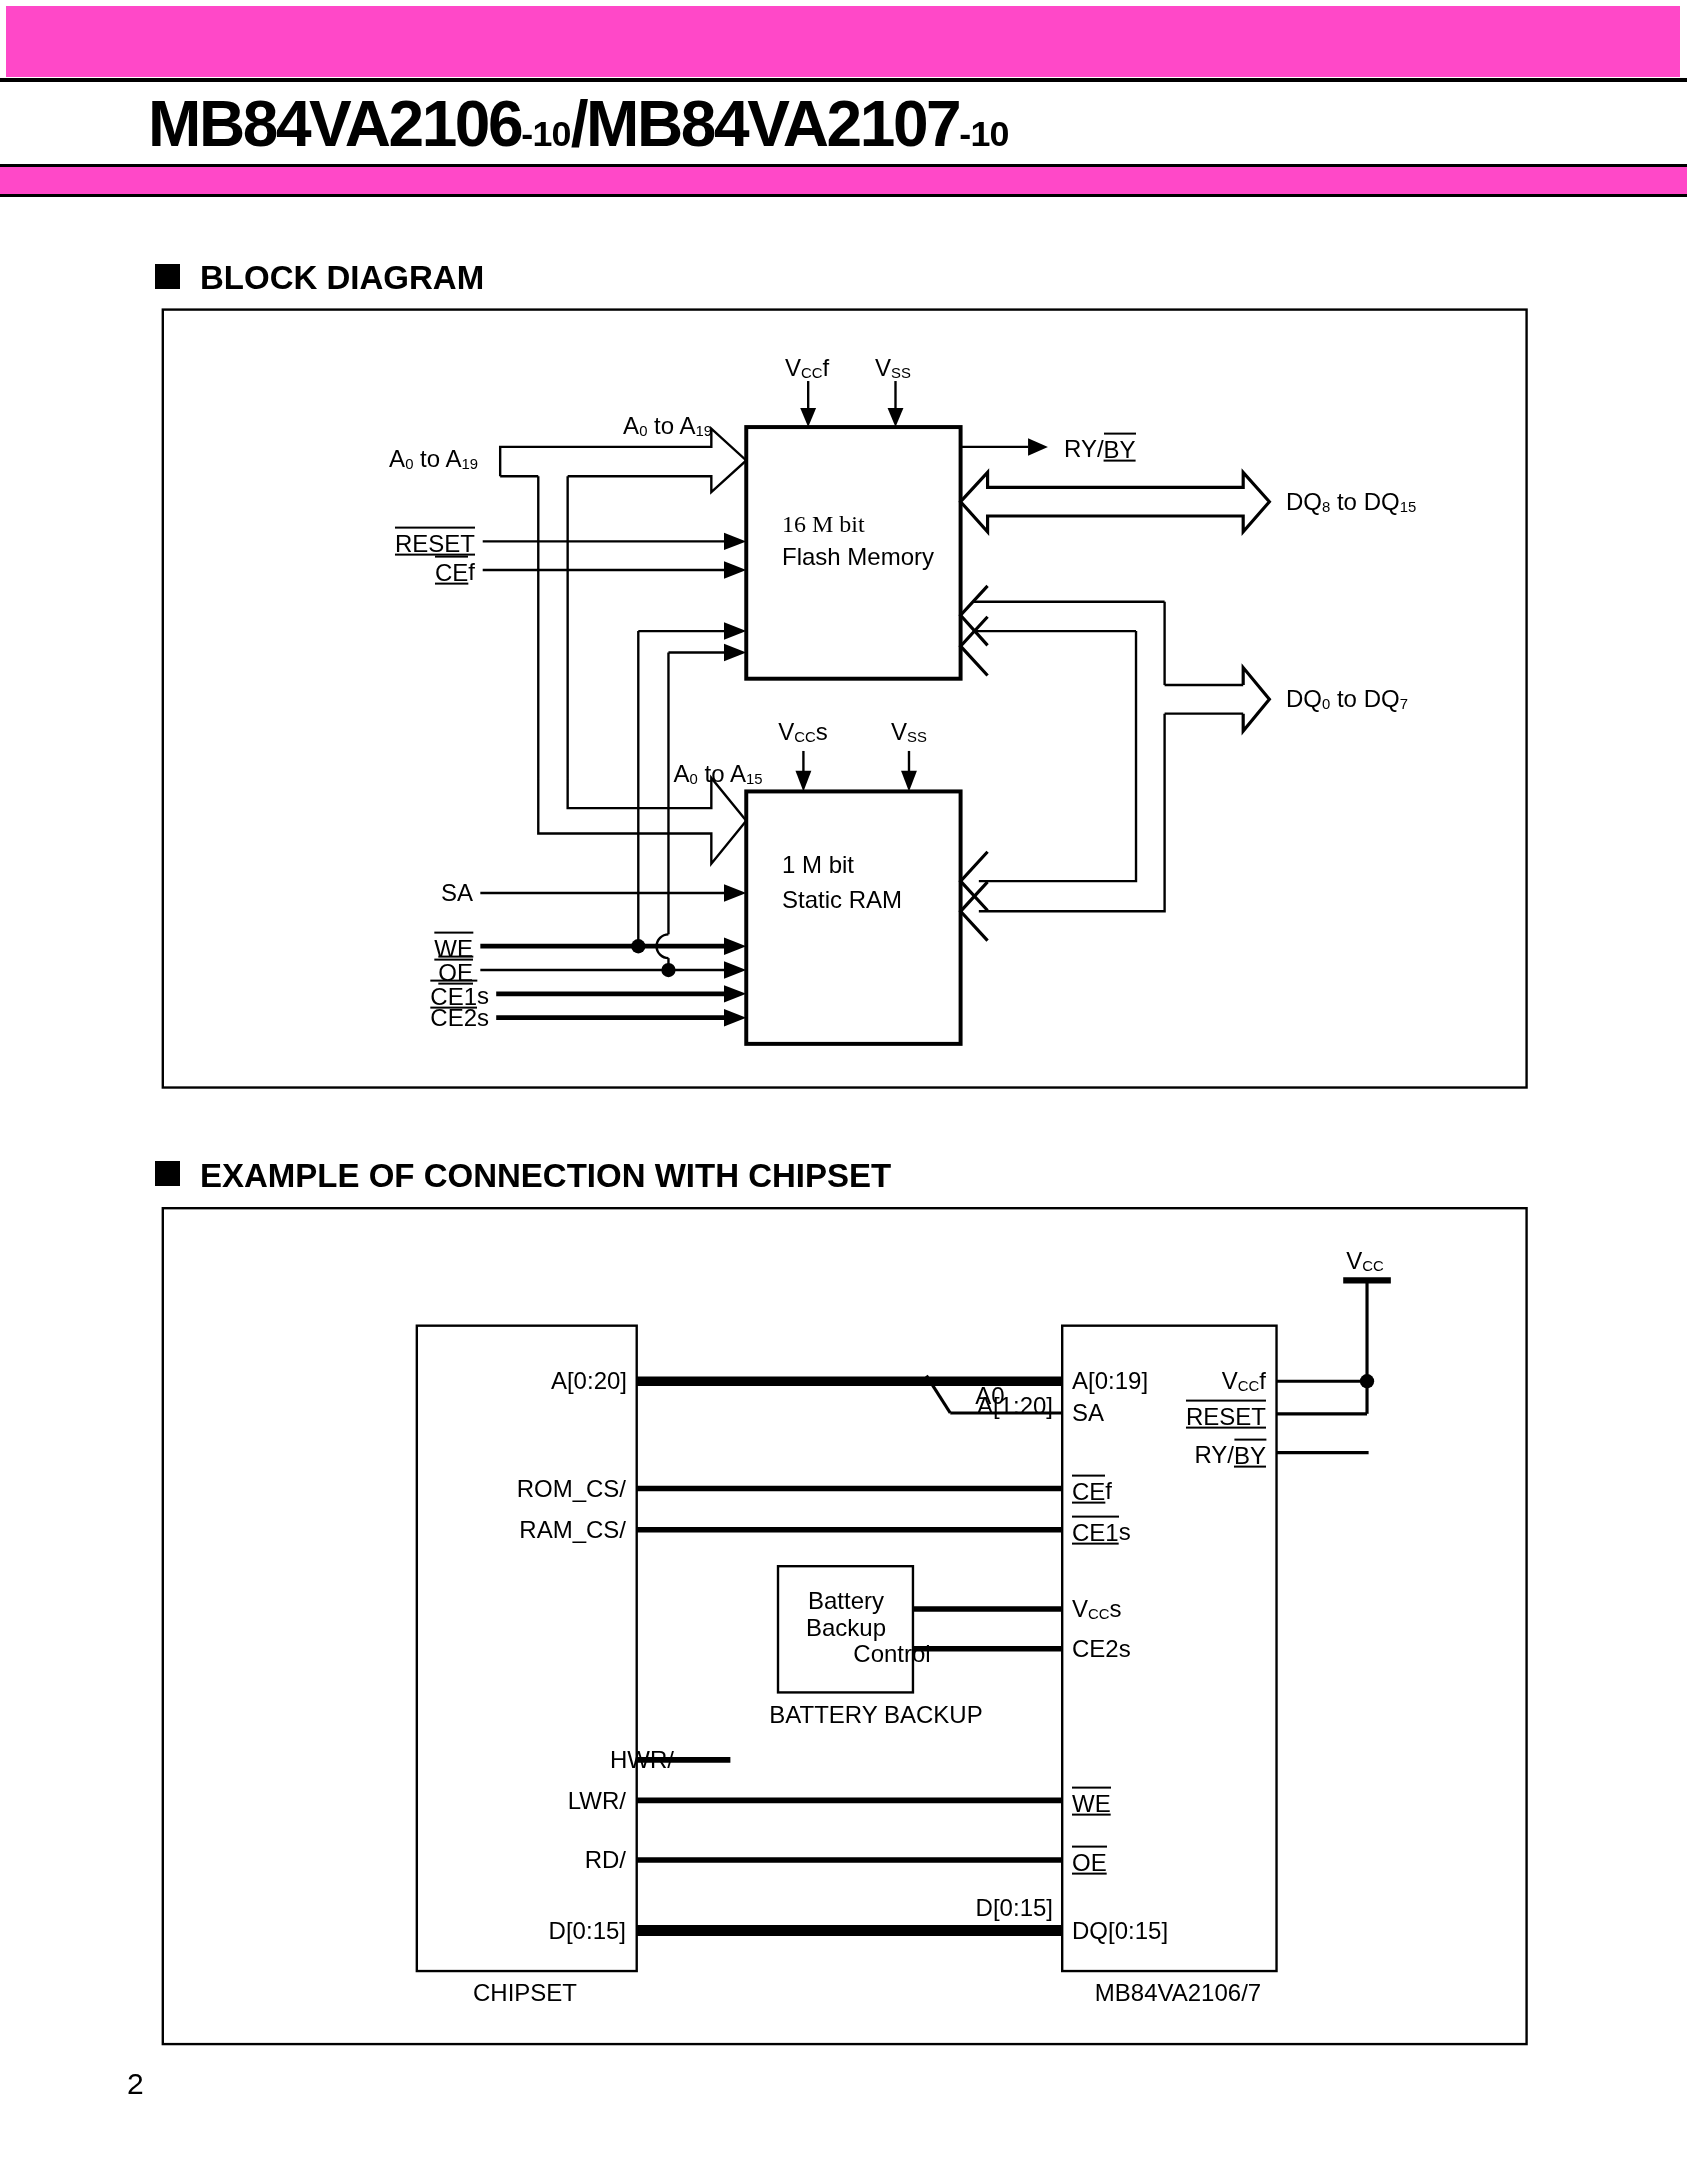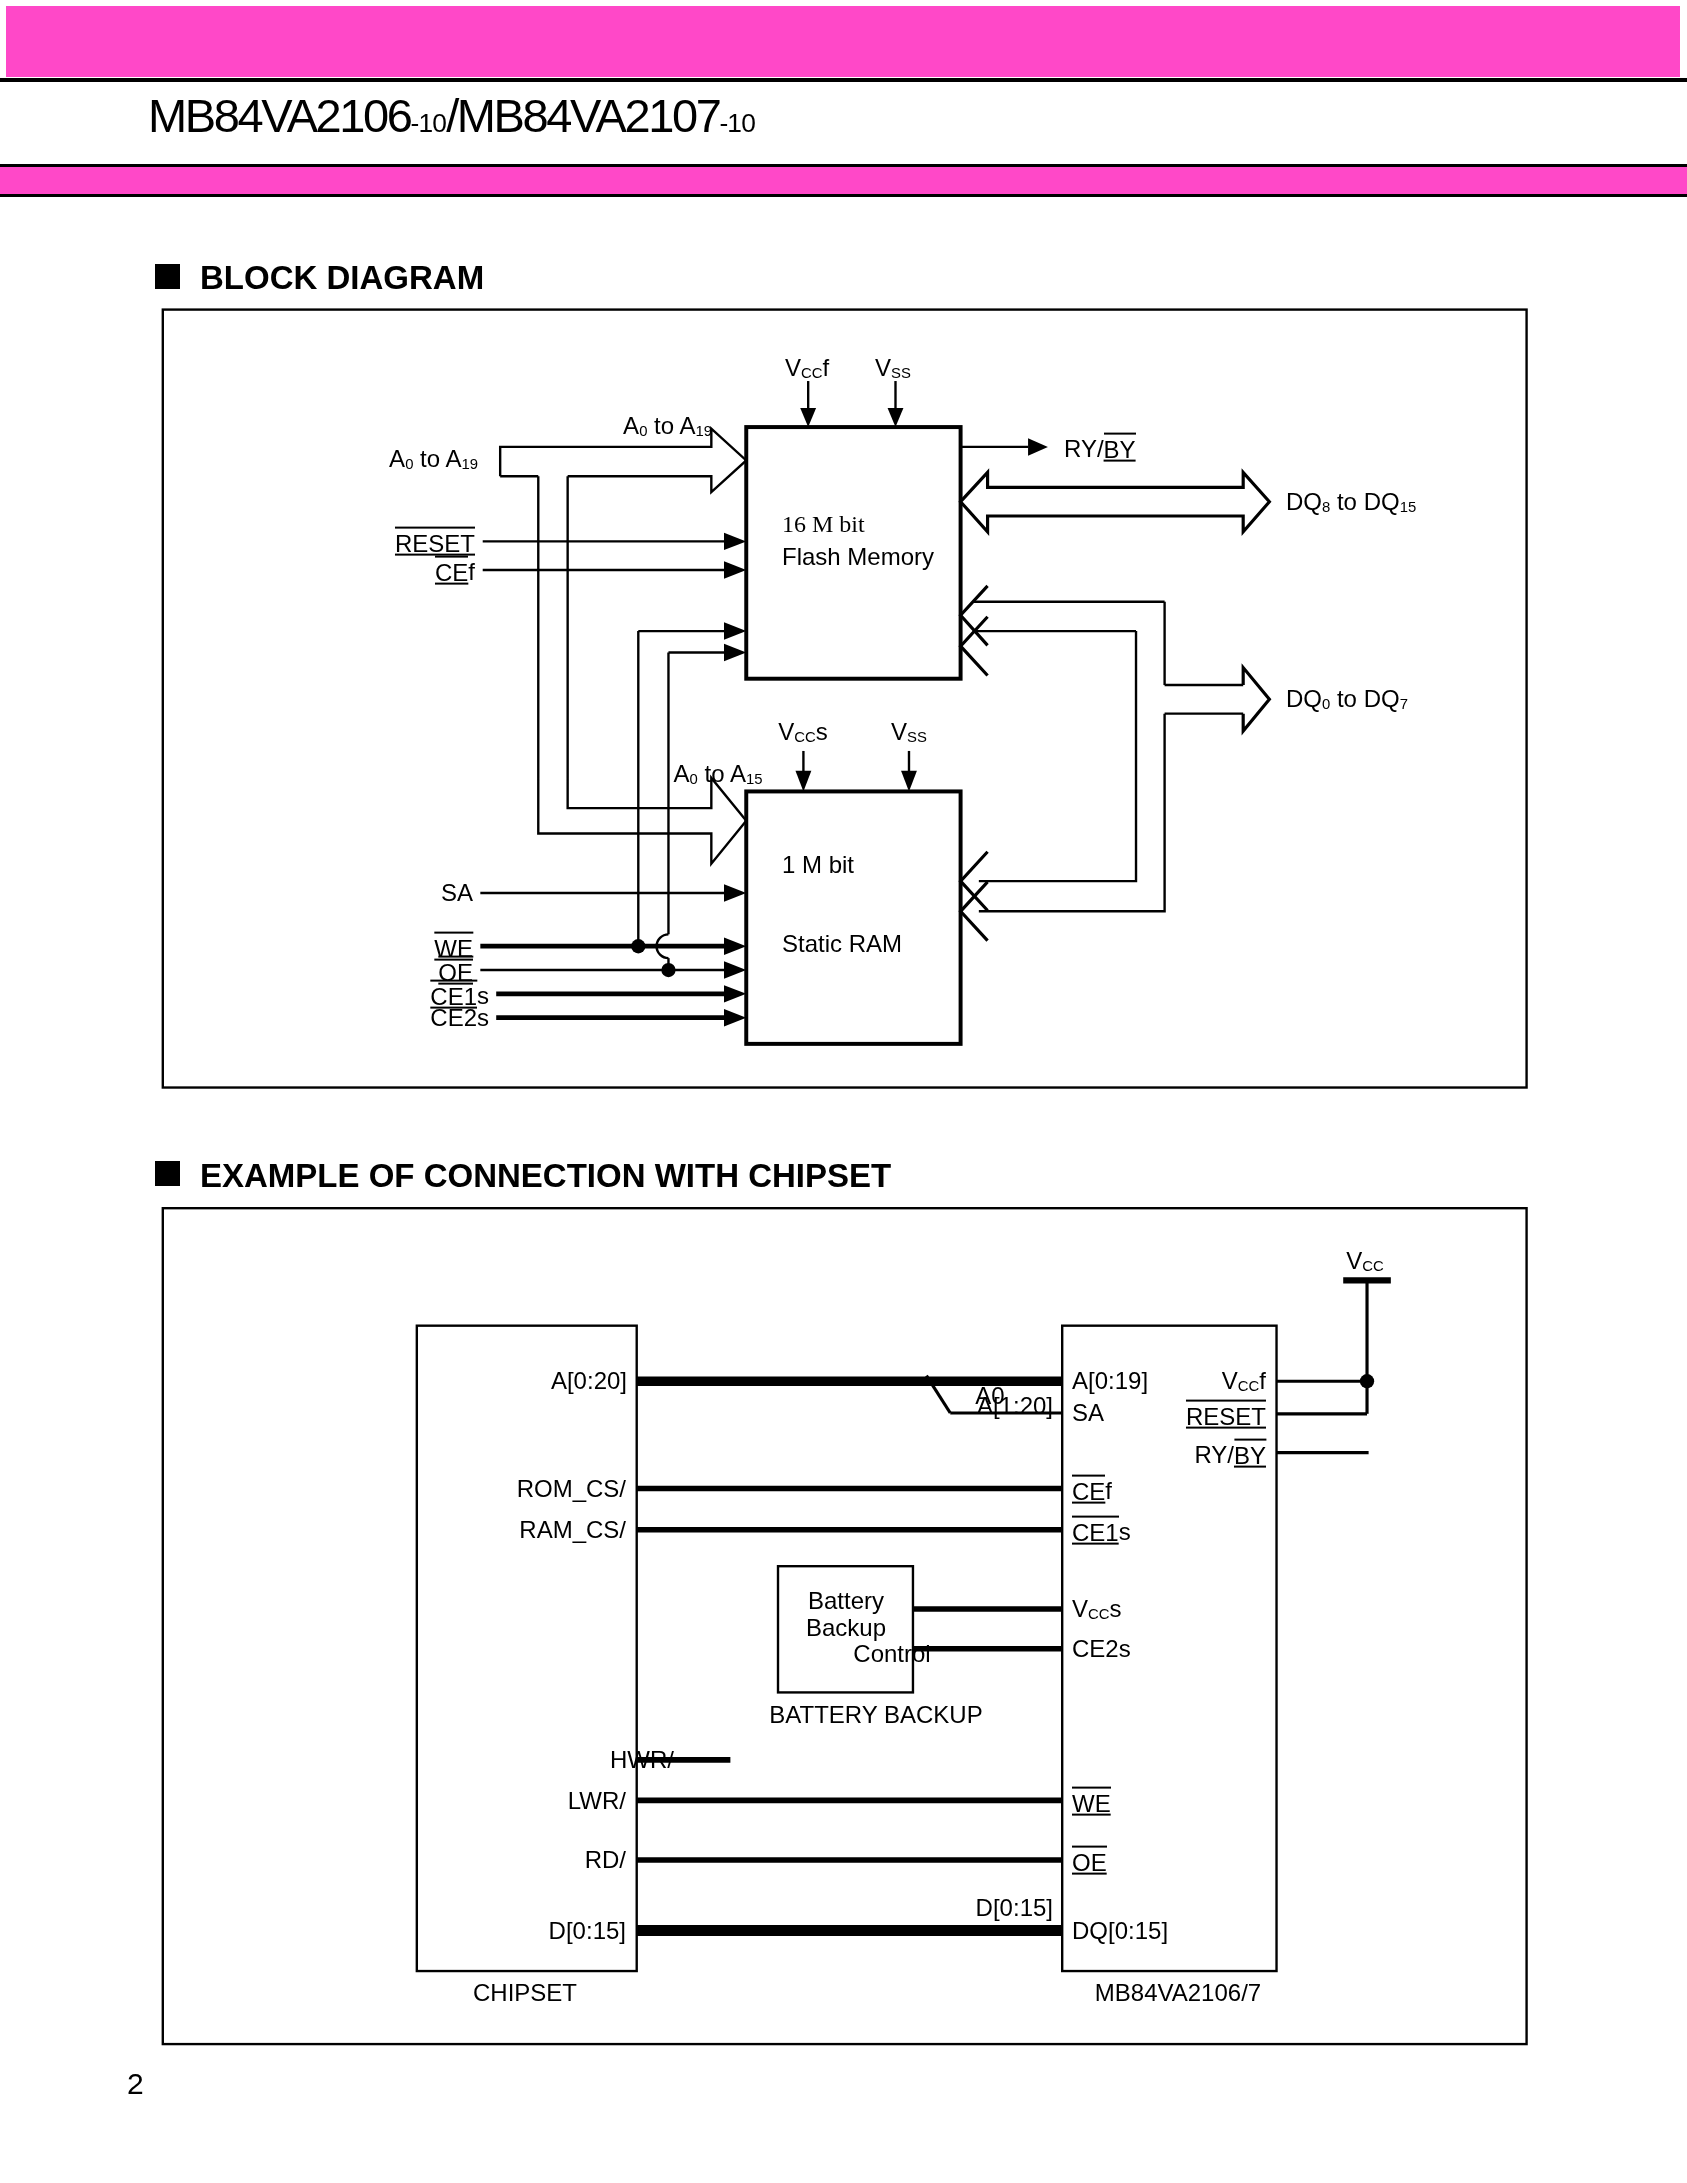--- a/index.html
+++ b/index.html
@@ -1,21 +1,21 @@
 <!DOCTYPE html>
 <html style="--pink: #ff48c8;font-size:12.7px"><head>
 <meta charset="utf-8">
 <style>
   :root { --pink:#ff48c8; --ink:#000; }
   html,body{margin:0;padding:0;background:#fff;}
   #page{position:relative;width:1687px;height:2183px;background:#fff;overflow:hidden;
         font-family:"Liberation Sans","DejaVu Sans",sans-serif;color:var(--ink);}
   .bar{position:absolute;background:var(--pink);}
   .rule{position:absolute;background:#000;}
-  .title{position:absolute;left:148px;top:92px;font-size:47px;font-weight:normal;
+  .title{position:absolute;left:148px;top:92px;font-size:64px;font-weight:bold;
          letter-spacing:-2.4px;line-height:1;white-space:nowrap;}
   .title .seg-x{font-size:0.56em;letter-spacing:-0.8px;}
   .hsq{position:absolute;width:25.4px;height:25.4px;background:#000;}
   .htx{position:absolute;font-size:33px;font-weight:bold;line-height:1;white-space:nowrap;
        transform:translateY(-50%);letter-spacing:0px;}
   .lbl{position:absolute;font-size:24px;line-height:1;white-space:nowrap;}
   .la{transform:translate(0,-50%);}
   .ra{transform:translate(-100%,-50%);}
   .ca{transform:translate(-50%,-50%);}
   .seg-s{font-size:0.62em;vertical-align:-0.12em;margin-top:48px;}
@@ -150,21 +150,21 @@
   <div class="lbl ra" style="left:475px;top:570px;"><span class="seg-o">CE</span><span class="seg-t">f</span></div>
   <div class="lbl la" style="left:1064px;top:447px;"><span class="seg-t">RY/</span><span class="seg-o">BY</span></div>
   <div class="lbl la" style="left:1286px;top:502px;"><span class="seg-t">DQ</span><span class="seg-s">8</span><span class="seg-t"> to DQ</span><span class="seg-s">15</span></div>
   <div class="lbl la" style="left:1286px;top:699px;"><span class="seg-t">DQ</span><span class="seg-s">0</span><span class="seg-t"> to DQ</span><span class="seg-s">7</span></div>
   <div class="lbl la" style="left:782px;top:524px;font-family:Liberation Serif, serif;">16 M bit</div>
   <div class="lbl la" style="left:782px;top:557px;">Flash Memory</div>
   <div class="lbl ca" style="left:803px;top:732px;"><span class="seg-t">V</span><span class="seg-s">CC</span><span class="seg-t">s</span></div>
   <div class="lbl ca" style="left:909px;top:732px;"><span class="seg-t">V</span><span class="seg-s">SS</span></div>
   <div class="lbl ca" style="left:718px;top:774px;"><span class="seg-t">A</span><span class="seg-s">0</span><span class="seg-t"> to A</span><span class="seg-s">15</span></div>
   <div class="lbl la" style="left:782px;top:865px;">1 M bit</div>
-  <div class="lbl la" style="left:782px;top:944px;">Static RAM</div>
+  <div class="lbl la" style="left:782px;top:900px;">Static RAM</div>
   <div class="lbl ra" style="left:473px;top:893px;">SA</div>
   <div class="lbl ra" style="left:473px;top:946px;"><span class="seg-o">WE</span></div>
   <div class="lbl ra" style="left:473px;top:970px;"><span class="seg-o">OE</span></div>
   <div class="lbl ra" style="left:489px;top:994px;"><span class="seg-o">CE1</span><span class="seg-t">s</span></div>
   <div class="lbl ra" style="left:489px;top:1018px;">CE2s</div>
 
   <div class="lbl ra" style="left:627px;top:1381px;">A[0:20]</div>
   <div class="lbl ra" style="left:1053px;top:1406px;">A[1:20]</div>
   <div class="lbl ca" style="left:990px;top:1396px;">A0</div>
   <div class="lbl la" style="left:1072px;top:1381px;">A[0:19]</div>

